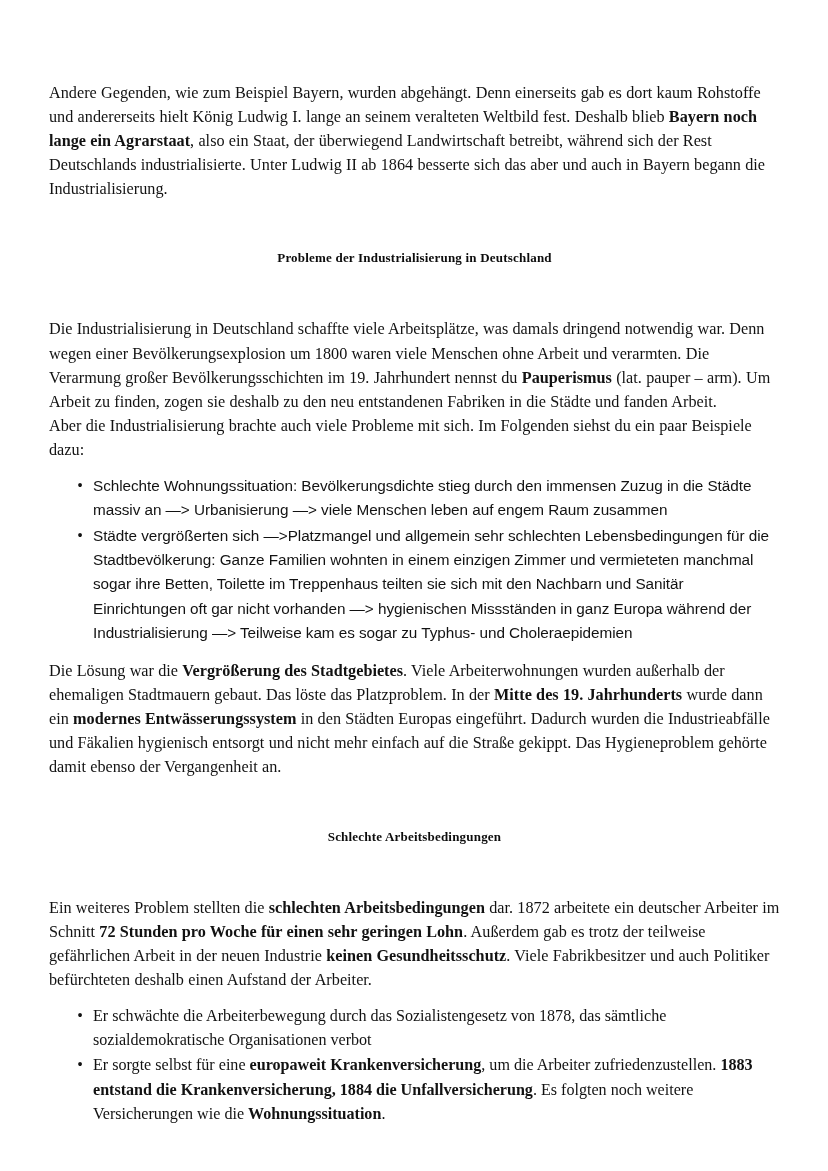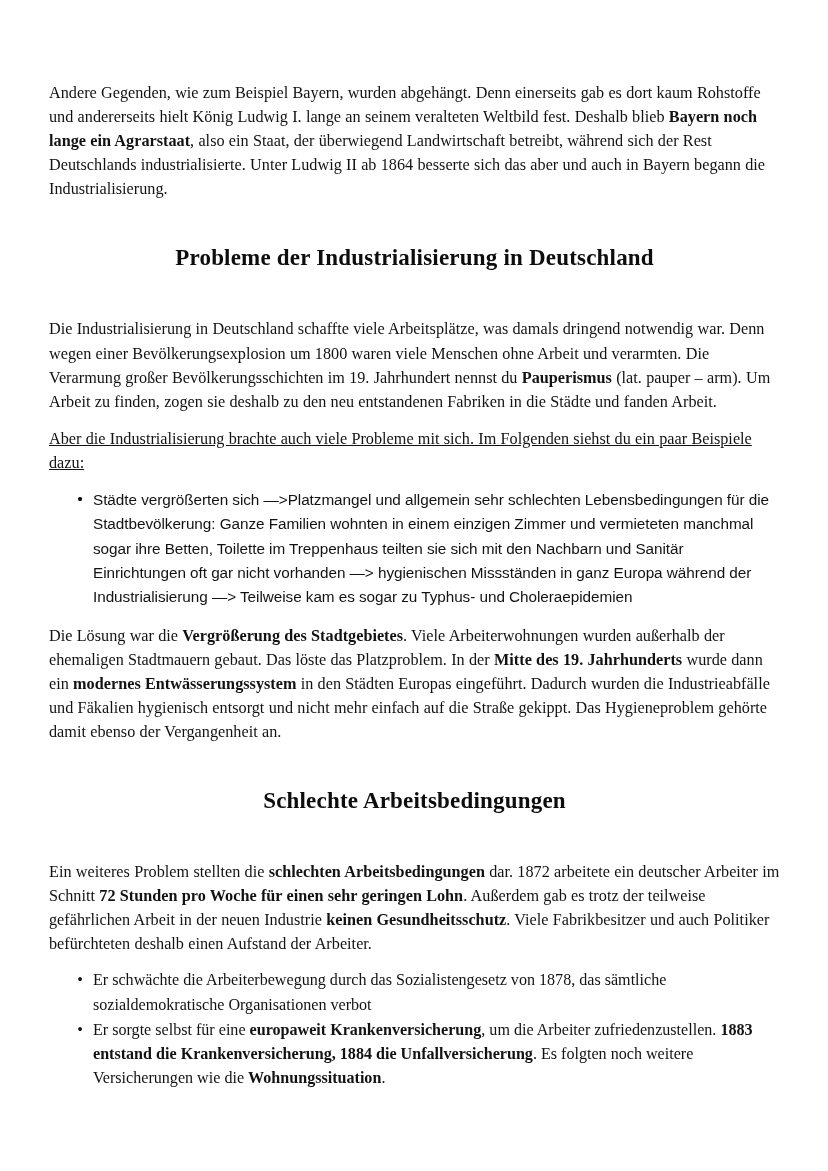--- a/index.html
+++ b/index.html
@@ -39,31 +39,29 @@
     margin: 0 0 0 0;
     font-family: "Liberation Serif", "DejaVu Serif", serif;
     font-size: 16.2px;
     line-height: 24.1px;
     text-align: left;
     color: #121212;
     letter-spacing: 0.02px;
     word-spacing: 0.2px;
   }
   p.para + p.para {
-    margin-top: 13px;
-    text-decoration: underline;
   }
 
   b, strong { font-weight: bold; }
 
   
   h2.doc-heading {
     margin: 0;
     font-family: "Liberation Serif", "DejaVu Serif", serif;
-    font-size: 23px;
+    font-size: 13px;
     font-weight: bold;
     text-align: center;
     color: #0d0d0d;
     line-height: 26px;
     letter-spacing: 0.2px;
   }
   .heading-block-top { height: 44px; }
   .heading-block-bottom { height: 46px; }
 
   
@@ -113,21 +111,21 @@
 <div class="page">
   <div class="content" id="doc-body">
       <p class="para"><span>Andere Gegenden, wie zum Beispiel Bayern, wurden abgehängt. Denn einerseits gab es dort kaum Rohstoffe und andererseits hielt König Ludwig I. lange an seinem veralteten Weltbild fest. Deshalb blieb </span><b>Bayern noch lange ein Agrarstaat</b><span>, also ein Staat, der überwiegend Landwirtschaft betreibt, während sich der Rest Deutschlands industrialisierte. Unter Ludwig II ab 1864 besserte sich das aber und auch in Bayern begann die Industrialisierung.</span></p>
       <div class="heading-block-top"></div>
       <h2 class="doc-heading">Probleme der Industrialisierung in Deutschland</h2>
       <div class="heading-block-bottom"></div>
       <p class="para"><span>Die Industrialisierung in Deutschland schaffte viele Arbeitsplätze, was damals dringend notwendig war. Denn wegen einer Bevölkerungsexplosion um 1800 waren viele Menschen ohne Arbeit und verarmten. Die Verarmung großer Bevölkerungsschichten im 19. Jahrhundert nennst du </span><b>Pauperismus</b><span> (lat. pauper – arm). Um Arbeit zu finden, zogen sie deshalb zu den neu entstandenen Fabriken in die Städte und fanden Arbeit.</span></p>
       <p class="para"><span>Aber die Industrialisierung brachte auch viele Probleme mit sich. Im Folgenden siehst du ein paar Beispiele dazu:</span></p>
       <div class="list-block-top"></div>
       <ul class="doc-list list-sans">
-        <li><span class="bullet">•</span></li>
+        <li><span class="bullet">•</span><span><span>Schlechte Wohnungssituation: Bevölkerungsdichte stieg durch den immensen Zuzug in die Städte massiv an —&gt; Urbanisierung —&gt; viele Menschen leben auf engem Raum zusammen</span></span></li>
         <li><span class="bullet">•</span><span><span>Städte vergrößerten sich —&gt;Platzmangel und allgemein sehr schlechten Lebensbedingungen für die Stadtbevölkerung: Ganze Familien wohnten in einem einzigen Zimmer und vermieteten manchmal sogar ihre Betten, Toilette im Treppenhaus teilten sie sich mit den Nachbarn und Sanitär Einrichtungen oft gar nicht vorhanden —&gt; hygienischen Missständen in ganz Europa während der Industrialisierung —&gt; Teilweise kam es sogar zu Typhus- und Choleraepidemien</span></span></li>
       </ul>
       <div class="list-block-bottom"></div>
       <p class="para"><span>Die Lösung war die </span><b>Vergrößerung des Stadtgebietes</b><span>. Viele Arbeiterwohnungen wurden außerhalb der ehemaligen Stadtmauern gebaut. Das löste das Platzproblem. In der </span><b>Mitte des 19. Jahrhunderts</b><span> wurde dann ein </span><b>modernes Entwässerungssystem</b><span> in den Städten Europas eingeführt. Dadurch wurden die Industrieabfälle und Fäkalien hygienisch entsorgt und nicht mehr einfach auf die Straße gekippt. Das Hygieneproblem gehörte damit ebenso der Vergangenheit an.</span></p>
       <div class="heading-block-top"></div>
       <h2 class="doc-heading">Schlechte Arbeitsbedingungen</h2>
       <div class="heading-block-bottom"></div>
       <p class="para"><span>Ein weiteres Problem stellten die </span><b>schlechten Arbeitsbedingungen</b><span> dar. 1872 arbeitete ein deutscher Arbeiter im Schnitt </span><b>72 Stunden pro Woche für einen sehr geringen Lohn</b><span>. Außerdem gab es trotz der teilweise gefährlichen Arbeit in der neuen Industrie </span><b>keinen Gesundheitsschutz</b><span>. Viele Fabrikbesitzer und auch Politiker befürchteten deshalb einen Aufstand der Arbeiter.</span></p>
       <div class="list-block-top"></div>
       <ul class="doc-list list-serif">

